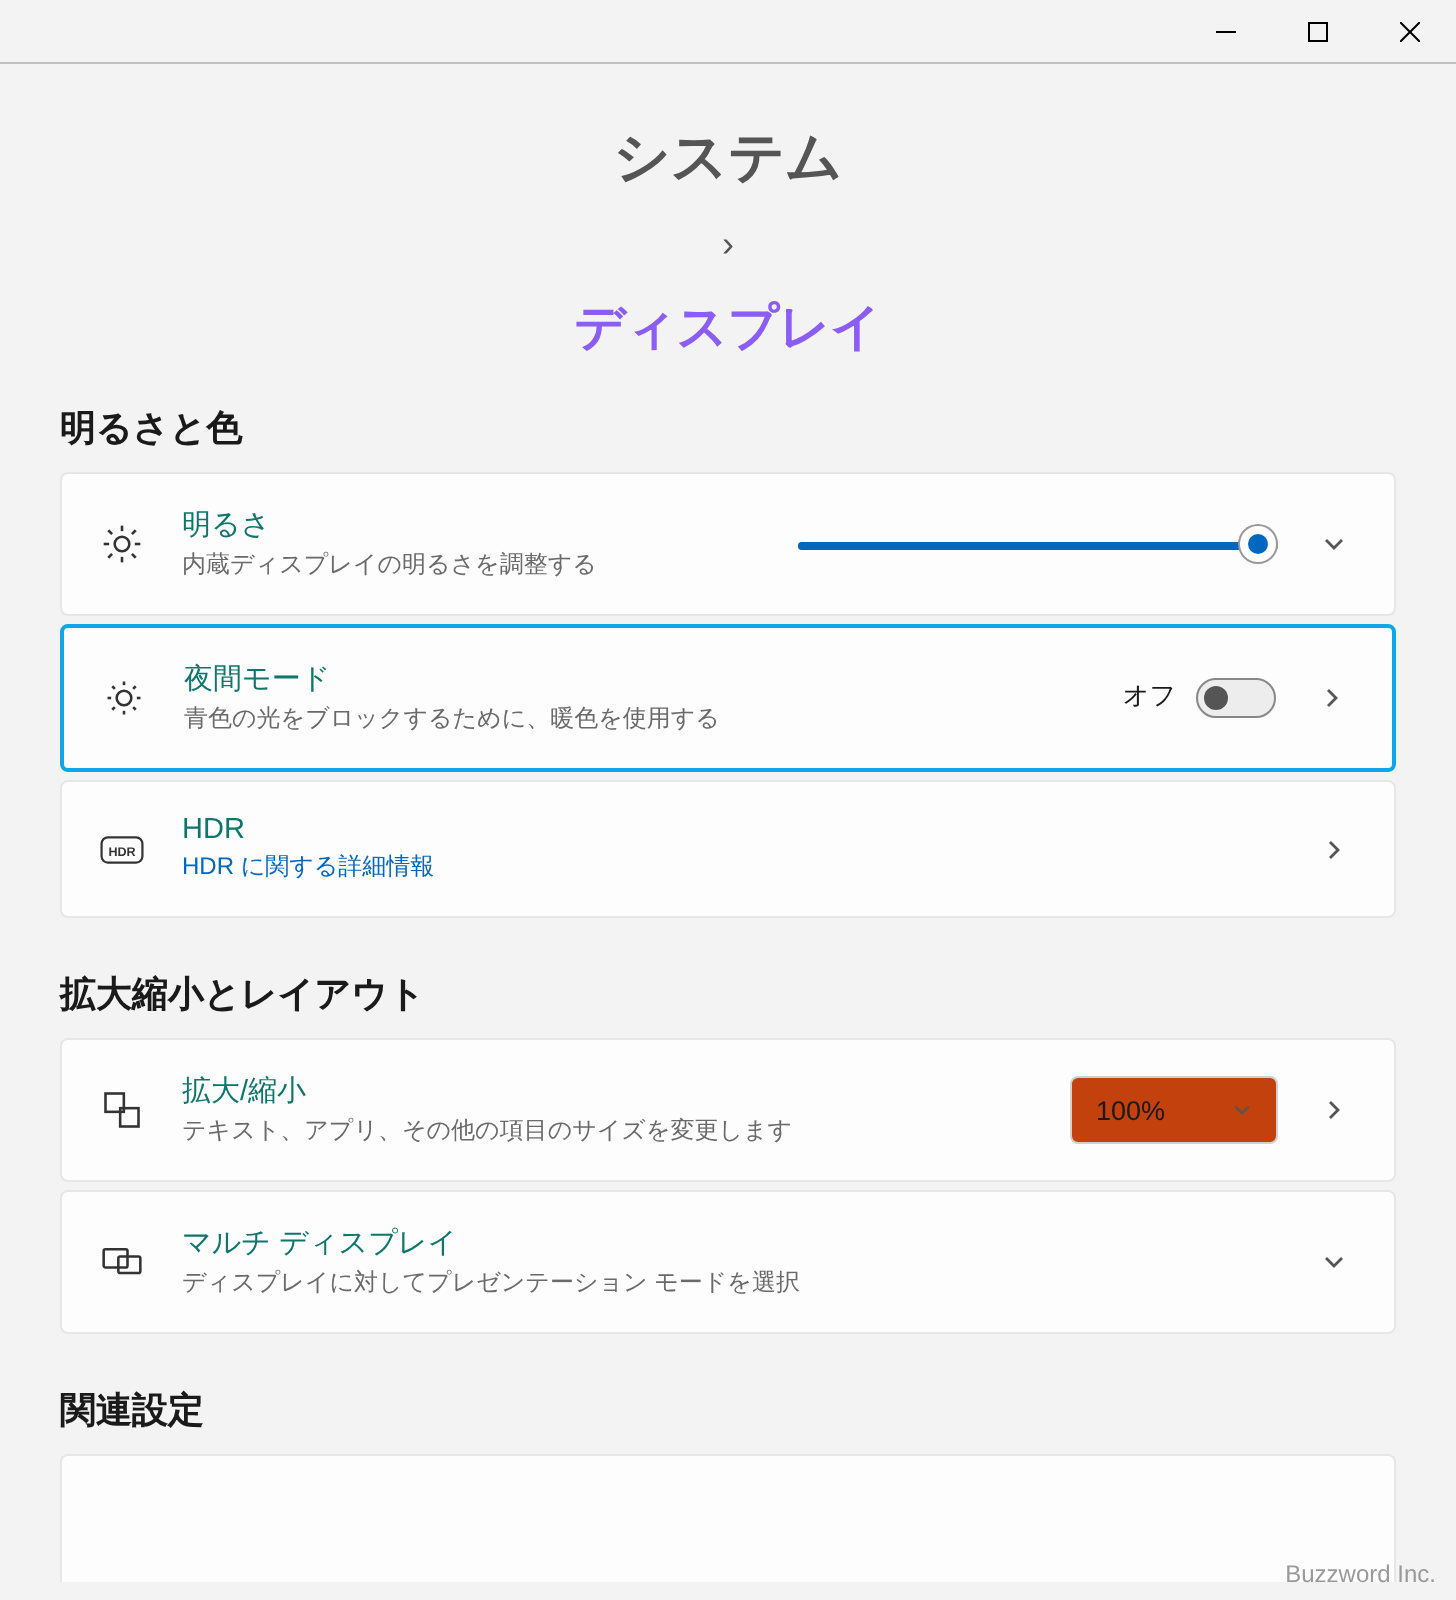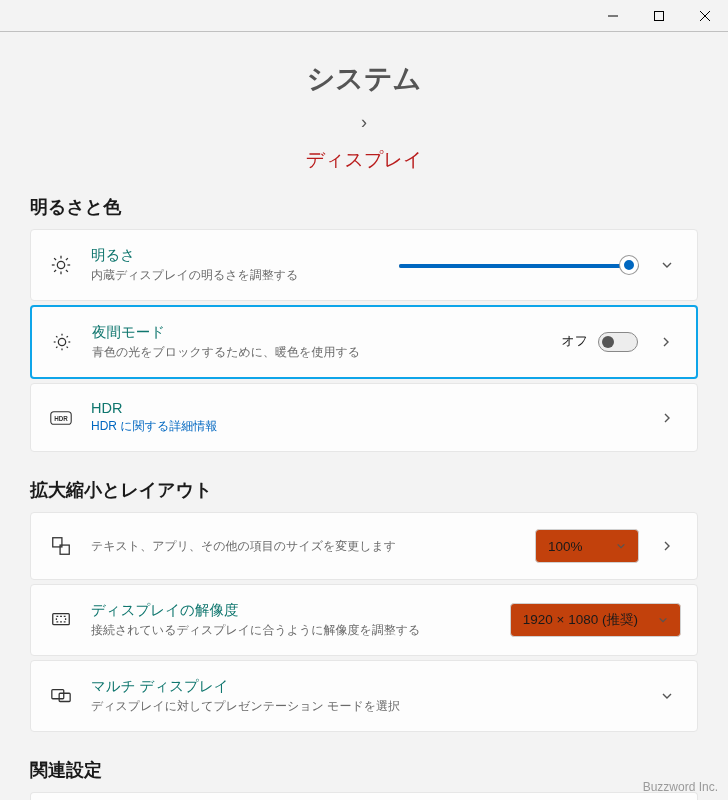--- a/index.html
+++ b/index.html
@@ -47,23 +47,23 @@
   flex-direction: column;
 }
 .breadcrumb .crumb {
   font-size: 28px;
   font-weight: 600;
   color: #555;
   cursor: pointer;
 }
 .breadcrumb .sep { font-size: 18px; color: #555; }
 .breadcrumb .current {
-  font-size: 19px;
-  font-weight: 400;
-  color: #b91c1c;
+  font-size: 25px;
+  font-weight: 700;
+  color: #8b5cf6;
 }
 
 .section-label {
   font-size: 18px;
   font-weight: 700;
   margin-bottom: 10px;
   margin-top: 8px;
 }
 
 
@@ -313,57 +313,38 @@
   <div class="cards">
 
     <div class="card">
       <div class="icon">
         <svg viewBox="0 0 24 24" fill="none" stroke="currentColor" stroke-width="1.4">
           <rect x="3" y="3" width="10" height="10"></rect>
           <rect x="11" y="11" width="10" height="10"></rect>
         </svg>
       </div>
       <div class="texts">
+        <div class="title">拡大/縮小</div>
         <div class="subtitle">テキスト、アプリ、その他の項目のサイズを変更します</div>
       </div>
       <div class="right">
         <div class="dropdown w100">
           <span>100%</span>
           <span class="dd-chev"><svg viewBox="0 0 12 12">
                 <polyline points="2,4 6,8 10,4" fill="none" stroke="currentColor" stroke-width="1.4"></polyline>
               </svg></span>
         </div>
         <div class="chev">
           <svg viewBox="0 0 12 12">
               <polyline points="4,2 8,6 4,10" fill="none" stroke="currentColor" stroke-width="1.4"></polyline>
             </svg>
         </div>
       </div>
     </div>
 
-    <div class="card">
-      <div class="icon">
-        <svg viewBox="0 0 24 24" fill="none" stroke="currentColor" stroke-width="1.4">
-          <rect x="3" y="5" width="18" height="12" rx="1"></rect>
-          <rect x="7" y="8" width="10" height="6" stroke-dasharray="2 2"></rect>
-        </svg>
-      </div>
-      <div class="texts">
-        <div class="title">ディスプレイの解像度</div>
-        <div class="subtitle">接続されているディスプレイに合うように解像度を調整する</div>
-      </div>
-      <div class="right">
-        <div class="dropdown w160">
-          <span>1920 × 1080 (推奨)</span>
-          <span class="dd-chev"><svg viewBox="0 0 12 12">
-                <polyline points="2,4 6,8 10,4" fill="none" stroke="currentColor" stroke-width="1.4"></polyline>
-              </svg></span>
-        </div>
-      </div>
-    </div>
 
 
     <div class="card">
       <div class="icon">
         <svg viewBox="0 0 24 24" fill="none" stroke="currentColor" stroke-width="1.4">
           <rect x="2" y="5" width="13" height="10" rx="1"></rect>
           <rect x="10" y="9" width="12" height="9" rx="1"></rect>
         </svg>
       </div>
       <div class="texts">

